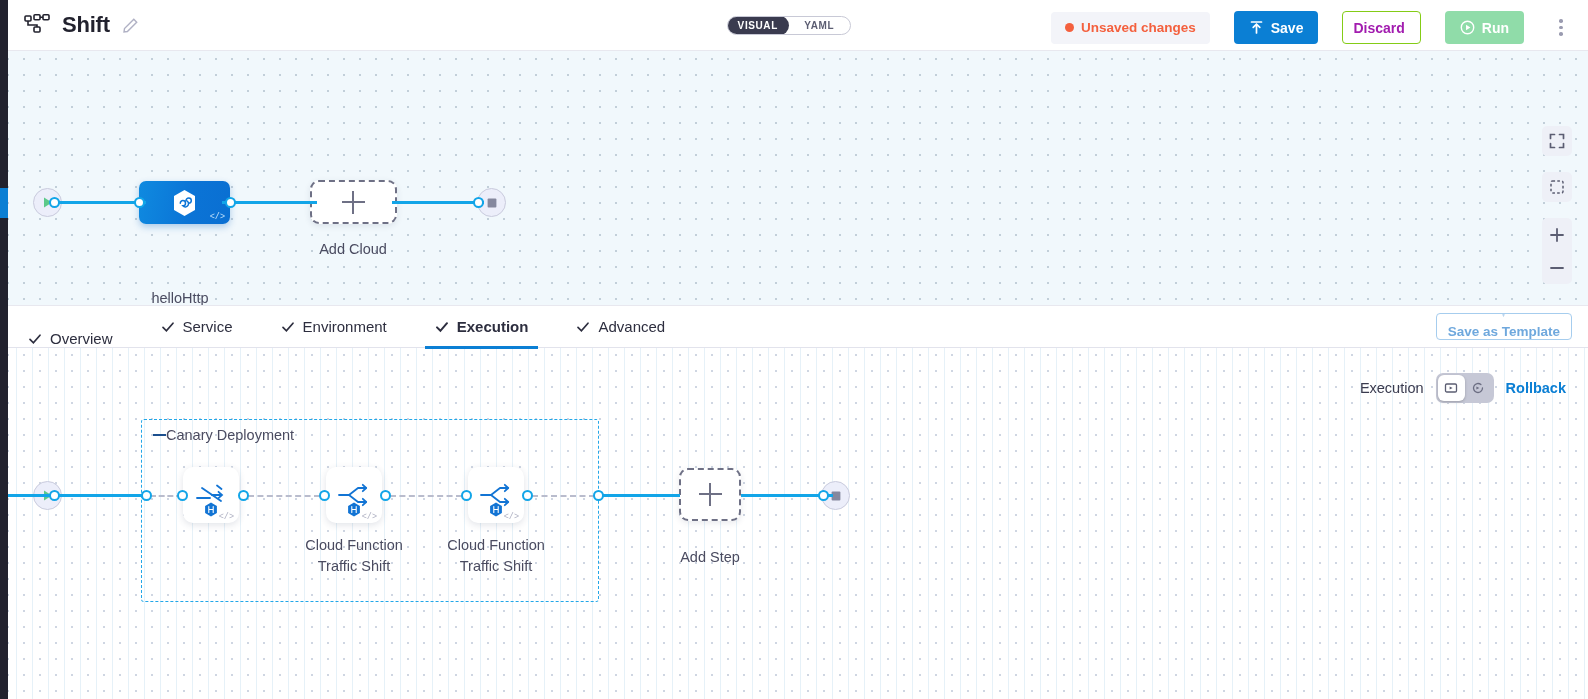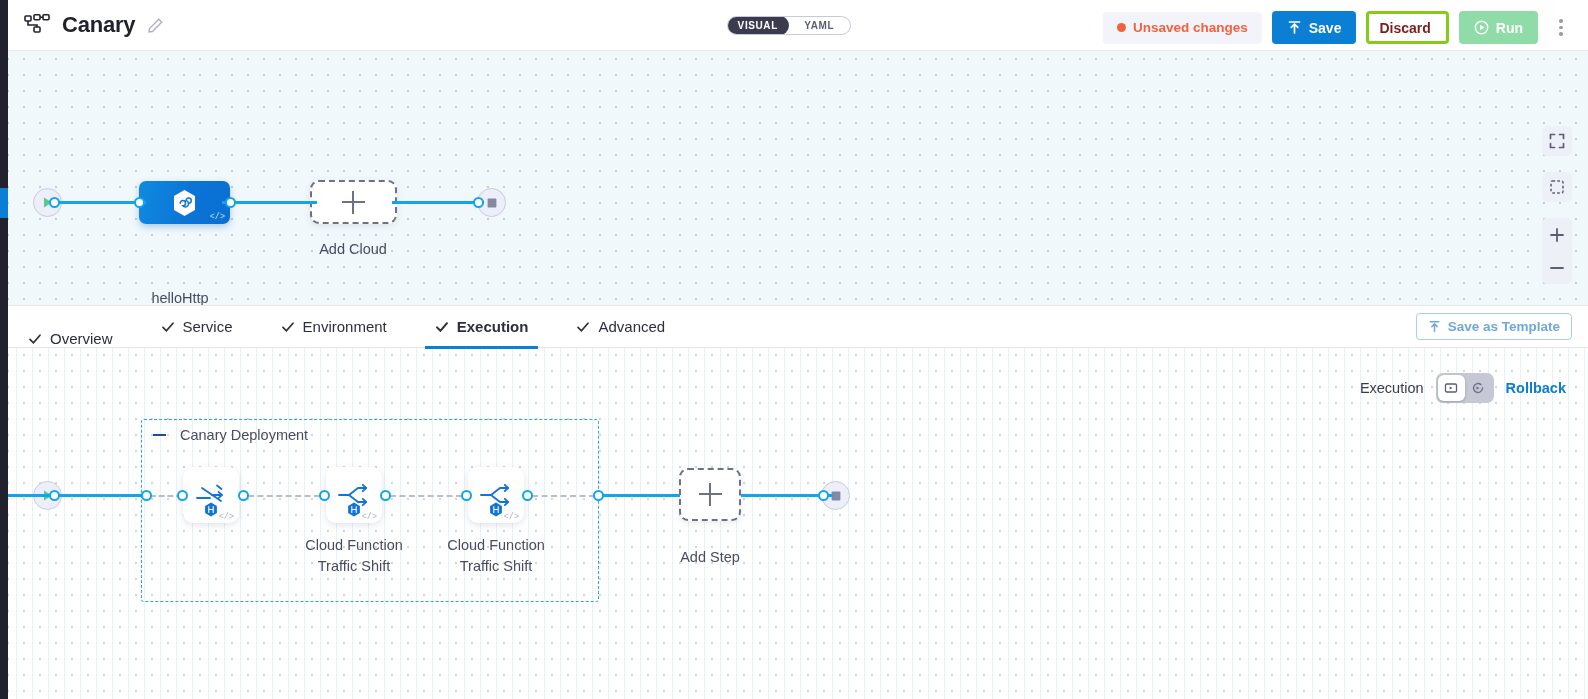--- a/index.html
+++ b/index.html
@@ -45,35 +45,35 @@
     font-size: 10px; font-weight: bold; letter-spacing: 0.6px;
     color: #5b5d72; cursor: pointer; text-align: right;
   }
   .toggle-seg.active {
     background: #383murky; background: #3a3b4f; color: #fff;
     border-radius: 10px; margin: -1px 0 -1px -1px;
   }
 
   .hdr-right {
     position: absolute; right: 14px; top: 0; height: 55px;
-    display: flex; align-items: center; gap: 10px;
+    display: flex; align-items: center; gap: 24px;
   }
   .unsaved-pill {
     height: 32px; background: #f3f4f9; border-radius: 4px;
     display: flex; align-items: center; gap: 7px; padding: 0 14px;
     color: #f4603e; font-size: 13.5px; font-weight: bold;
   }
   .unsaved-dot { width: 9px; height: 9px; border-radius: 50%; background: #f4603e; }
   .btn {
     height: 33px; border-radius: 4px; display: flex; align-items: center;
     gap: 7px; padding: 0 15px; font-size: 14px; font-weight: bold;
     cursor: pointer; white-space: nowrap;
   }
   .btn-save { background: #0b7fd4; color: #fff; }
-  .btn-discard { background: #fff; color: #7f1d1d; border: 3px solid #84cc16; padding-left: 10px; }
+  .btn-discard { background: #fff; color: #a21caf; border: 1px solid #84cc16; padding-left: 10px; }
   .btn-run { background: #90dca9; color: #ffffff; }
   .ico-16 { width: 15px; height: 15px; display:block; }
   .kebab {
     width: 26px; height: 32px; display: flex; flex-direction: column;
     align-items: center; justify-content: center; gap: 3px; cursor: pointer;
   }
   .kebab i { width: 3.5px; height: 3.5px; border-radius: 50%; background: #9a9bb0; display:block; }
 
   
   .canvas-top {
@@ -109,21 +109,21 @@
   .tab.active { font-weight: bold; }
   .tab.active::after {
     content: ''; position: absolute; left: 14px; right: 14px; bottom: -1px;
     height: 3px; background: #0b7fd4;
   }
   .check { width: 14px; height: 14px; display:block; }
   .save-template {
     position: absolute; right: 16px; top: 7px; height: 27px;
     border: 1px solid #a6cdee; border-radius: 4px; background: #fff;
     display: flex; align-items: center; gap: 7px; padding: 0 11px;
-    color: #6fa8dd; font-size: 13.5px; font-weight: bold; cursor: pointer;
+    color: #6fa8dd; font-size: 13.5px; font-weight: bold; cursor: pointer; flex-direction: column;
   }
 
   
   .exec-bar {
     position: absolute; right: 22px; top: 373px;
     display: flex; align-items: center; gap: 12px; z-index: 20;
   }
   .exec-label { font-size: 14.5px; color: #3a3b4f; }
   .exec-switch {
     width: 58px; height: 30px; border-radius: 7px; background: #c6c8d6;
@@ -213,21 +213,21 @@
     color: #aeb0c2; font-family: "Liberation Mono", monospace;
   }
 
   
   .group-box {
     position: absolute; left: 141px; top: 419px; width: 458px; height: 183px;
     border: 1.5px dashed #22a7e8; border-radius: 3px; background: transparent;
   }
   .group-title {
     position: absolute; left: 153px; top: 427px;
-    display: flex; align-items: center; gap: 14px;
+    display: flex; align-items: center; gap: 0;
     font-size: 14.5px; color: #4a4b60;
   }
   .collapse-dash { width: 13px; height: 2.2px; background: #1b4f8e; display:block; }
 </style>
 </head>
 <body>
 
 <div class="app">
 
   <div class="left-rail">
@@ -238,21 +238,21 @@
     <div class="hdr-left">
       <span>
         <svg class="pipeline-glyph" viewBox="0 0 26 22" fill="none" stroke="currentColor" stroke-width="1.6">
           <rect x="1" y="2" width="6" height="5" rx="1"></rect>
           <rect x="10" y="0.8" width="6" height="5" rx="1"></rect>
           <rect x="19" y="0.8" width="6" height="5" rx="1"></rect>
           <rect x="10" y="13" width="6" height="5" rx="1"></rect>
           <path d="M4 7 v4 h9 v2 M13 6 v-0.2 M16 3.3 h3"></path>
         </svg>
       </span>
-      <span class="hdr-title">Canary</span>
+      <span class="hdr-title">Shift</span>
       <span>
         <svg class="edit-pencil" viewBox="0 0 17 17" fill="none" stroke="currentColor" stroke-width="1.4">
           <path d="M11.8 2.3 L14.7 5.2 L5.4 14.5 L2 15 L2.5 11.6 Z"></path>
         </svg>
       </span>
     </div>
 
     <div class="toggle-wrap">
       <div class="toggle-seg active">VISUAL</div>
       <div class="toggle-seg">YAML</div>

